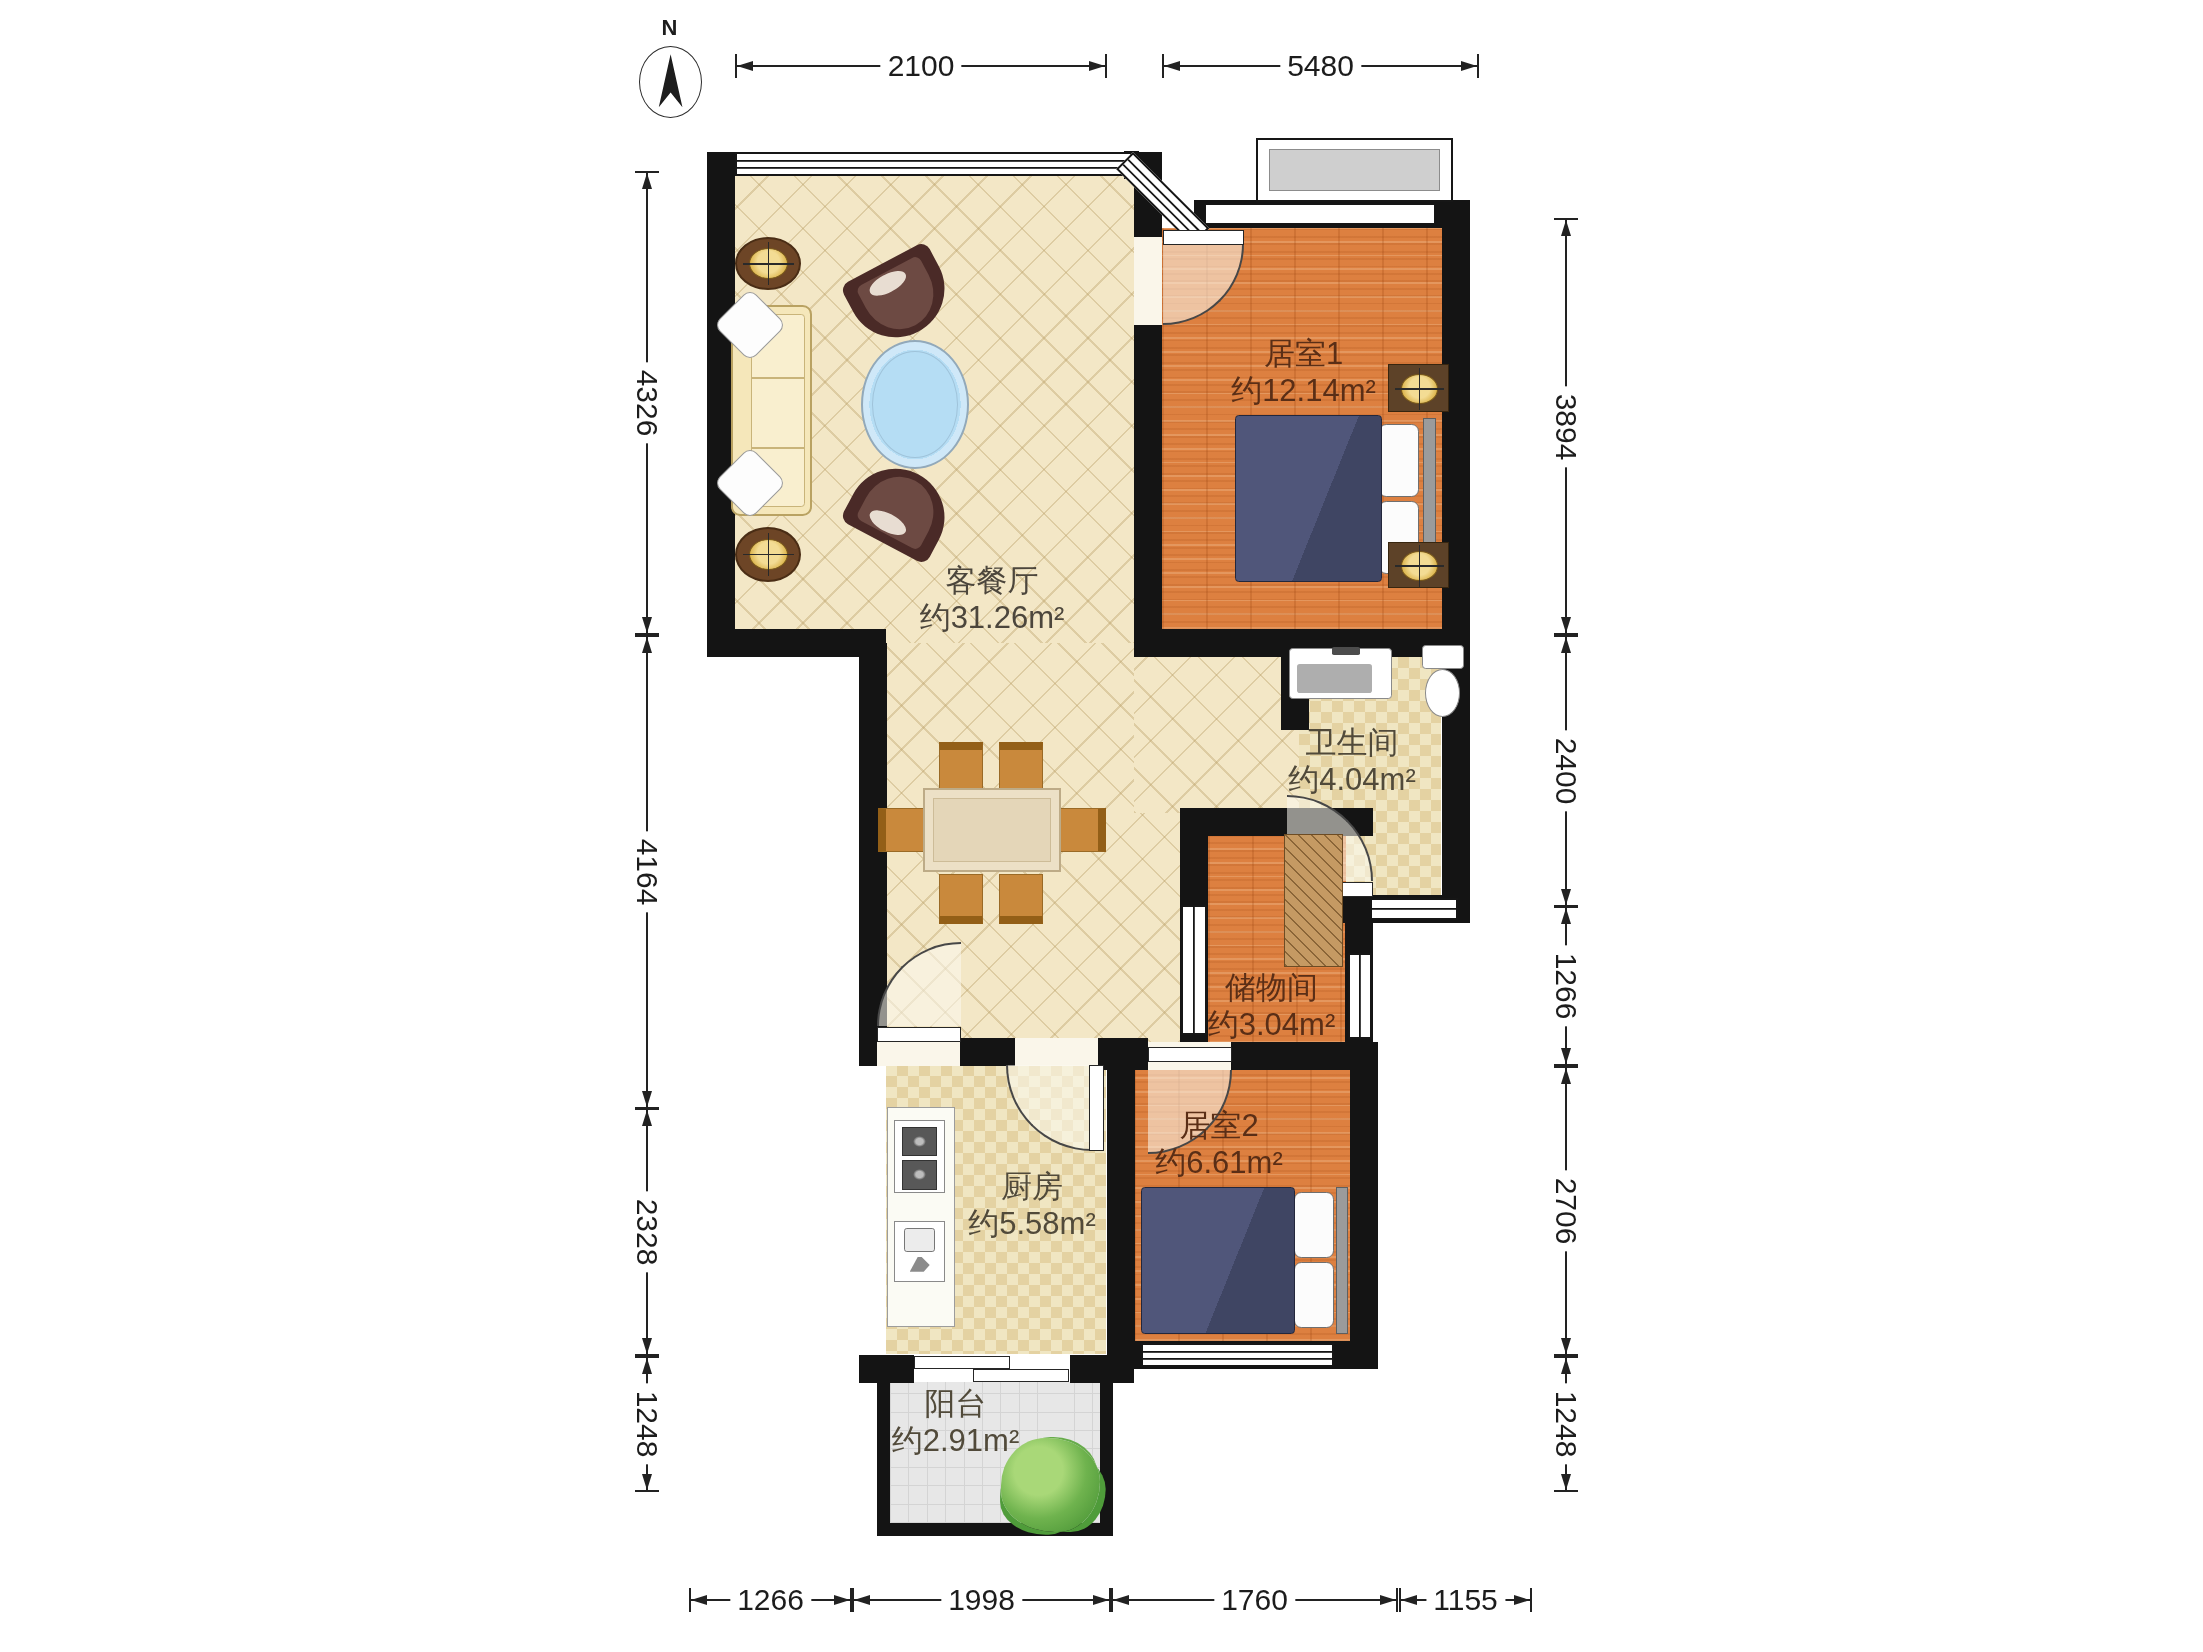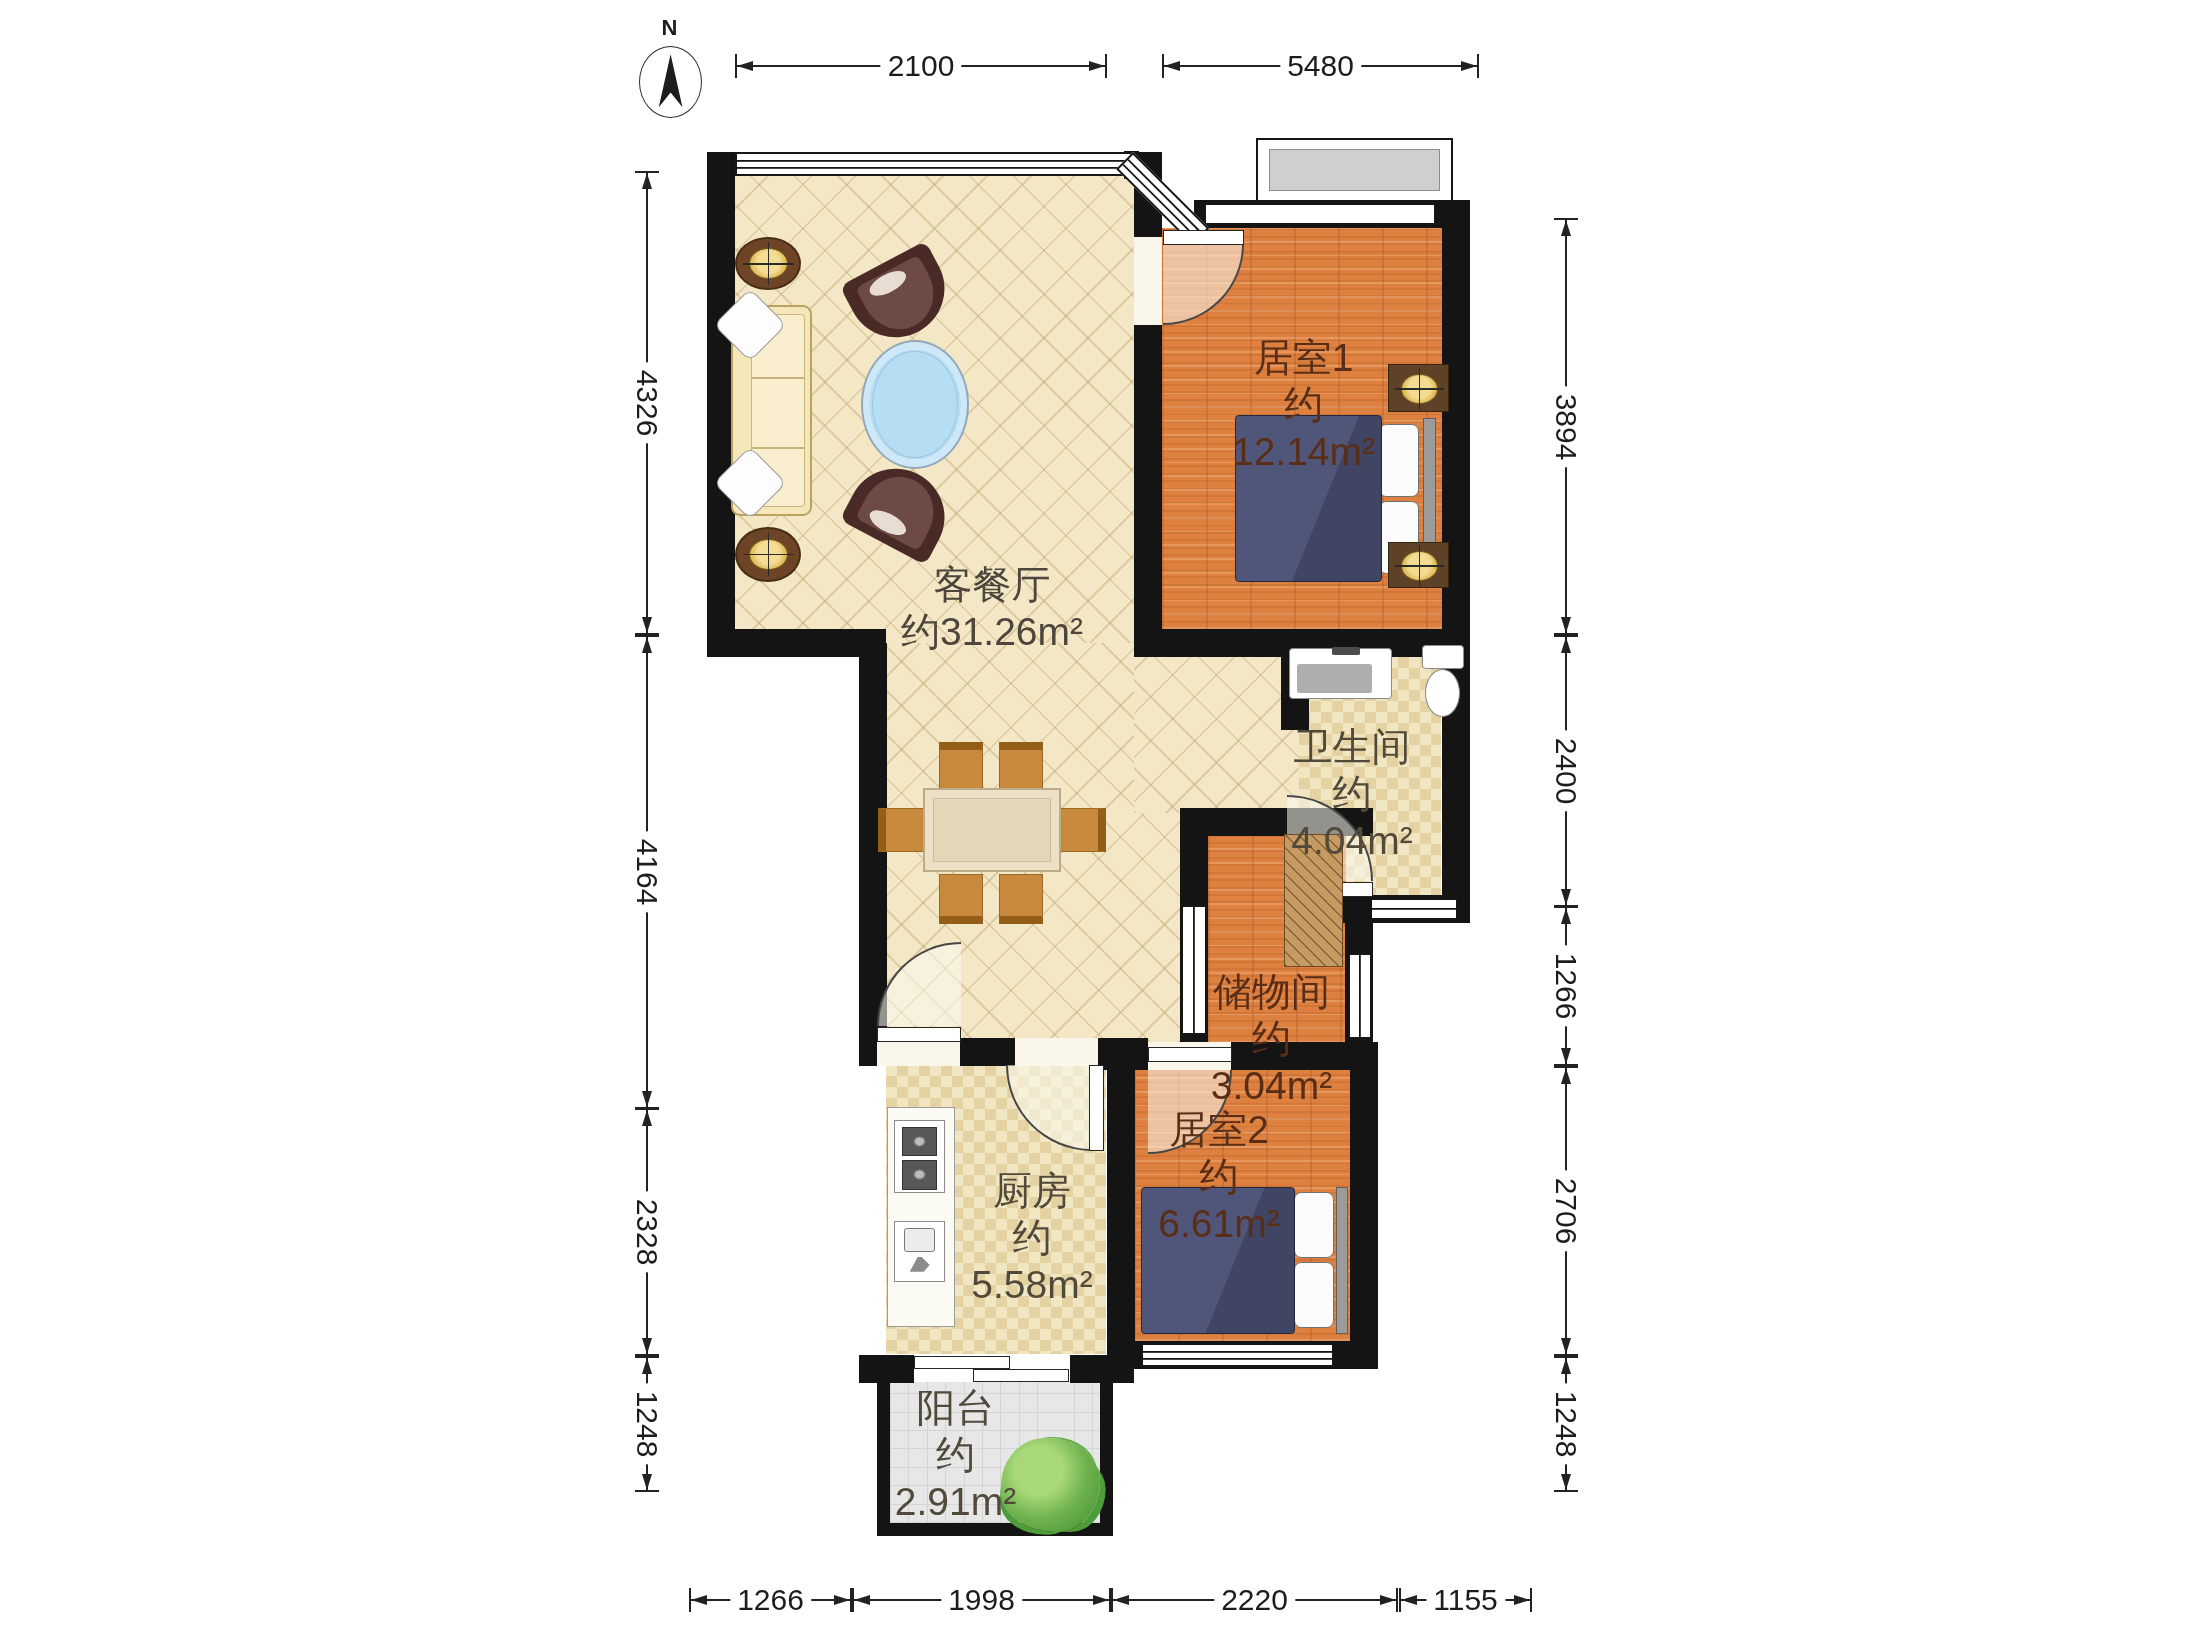--- a/index.html
+++ b/index.html
@@ -84,21 +84,21 @@
   .counter{background:#fbfbf4;border:1.8px solid #9c9c9c;}
   .burner{position:absolute;background:#585858;border:1.8px solid #333;}
   .burner::after{content:"";position:absolute;left:50%;top:50%;width:13px;height:11px;margin:-5.5px 0 0 -6.4px;
     background:radial-gradient(#bdbdbd 0 40%,transparent 70%);border-radius:50%;}
   .plant{background:radial-gradient(circle at 38% 35%,#a9d878 0 28%,#6fb34e 55%,#3f8c2f 100%);
     border-radius:46% 54% 44% 56%/52% 48% 55% 45%;
     box-shadow:13px 7.3px 0 -7.3px #4f9c3a, -9.2px 11px 0 -8.3px #4f9c3a, 5.5px -9.2px 0 -8.3px #67ac4b;}
 
   
   .room-label{position:absolute;text-align:center;z-index:10;line-height:1.2;}
-  .room-label span{display:block;font-size:39px;}
+  .room-label span{display:block;font-size:31px;}
   .c-liv span{color:#4c463c;}
   .c-wood span{color:#5a2e16;}
   .c-tile span{color:#514a3a;}
 
   
   .dim{position:absolute;z-index:11;}
   .dim i{display:block;}
   .dim-h .dl{position:absolute;left:0;right:0;top:50%;height:1.8px;margin-top:-0.9px;background:#222;}
   .dim-h .tick{position:absolute;top:50%;width:1.8px;height:24px;margin-top:-12px;background:#222;}
   .tl{left:0;}.tr{right:0;}
@@ -407,21 +407,21 @@
       <i class="ah al"></i>
       <i class="ah ar"></i>
     <span class="dval">1998</span>
   </div>
   <div class="dim dim-h" style="left:1111px;top:1588px;width:287px;height:24px">
     <i class="dl"></i>
       <i class="tick tl"></i>
       <i class="tick tr"></i>
       <i class="ah al"></i>
       <i class="ah ar"></i>
-    <span class="dval">2220</span>
+    <span class="dval">1760</span>
   </div>
   <div class="dim dim-h" style="left:1399px;top:1588px;width:133px;height:24px">
     <i class="dl"></i>
       <i class="tick tl"></i>
       <i class="tick tr"></i>
       <i class="ah al"></i>
       <i class="ah ar"></i>
     <span class="dval">1155</span>
   </div>
 

